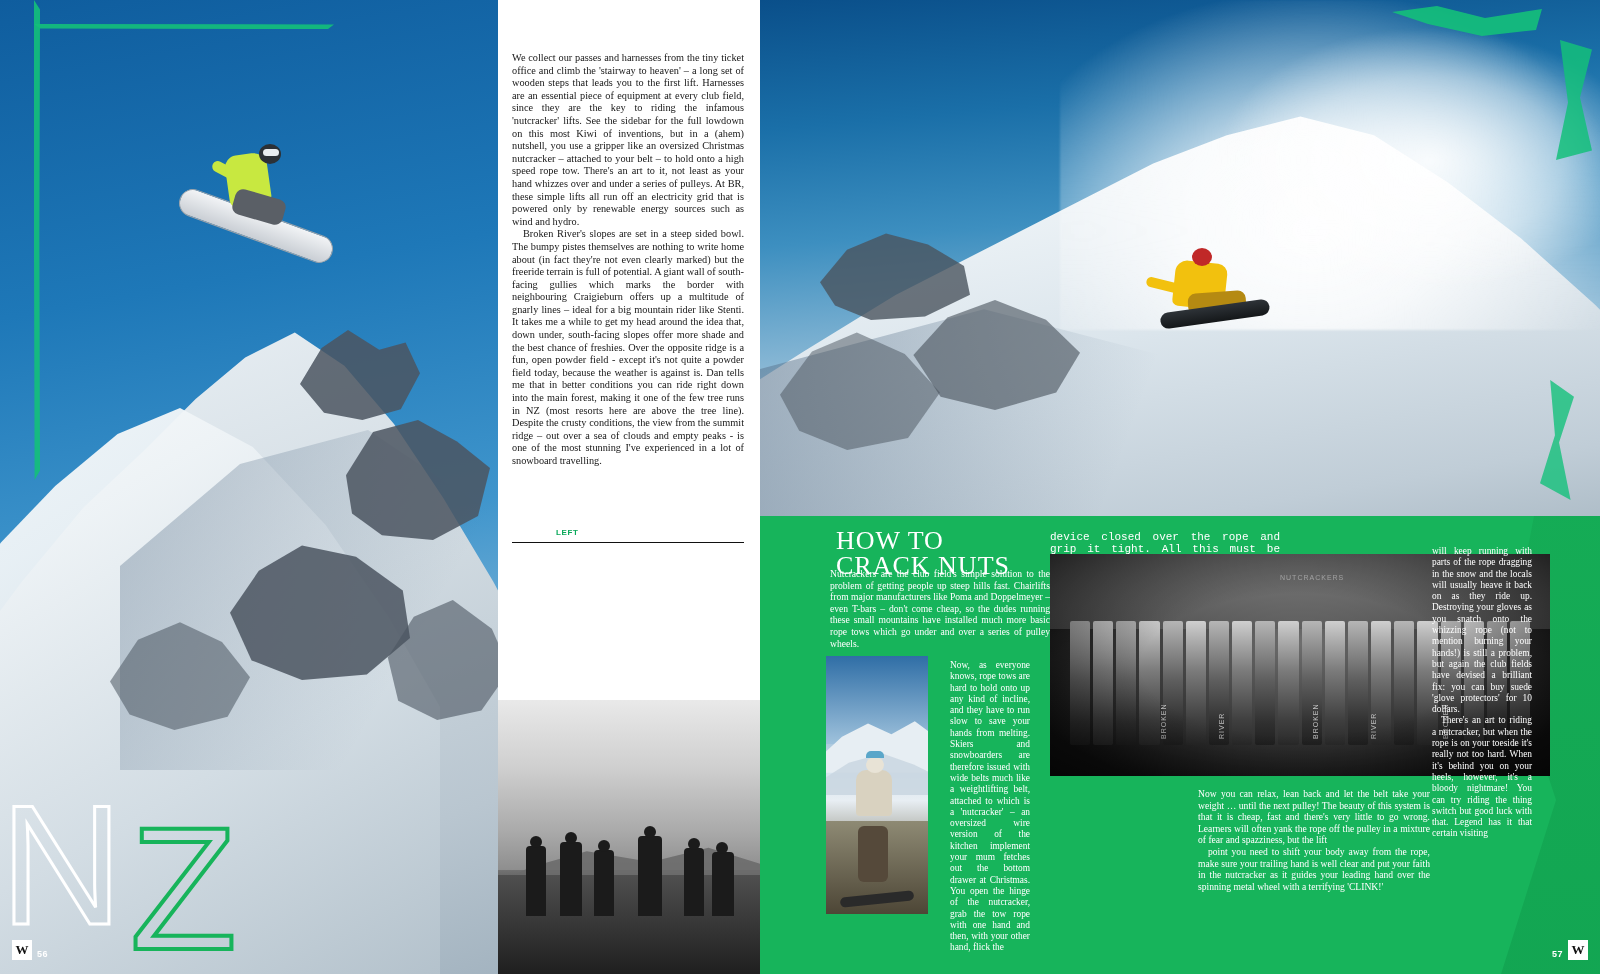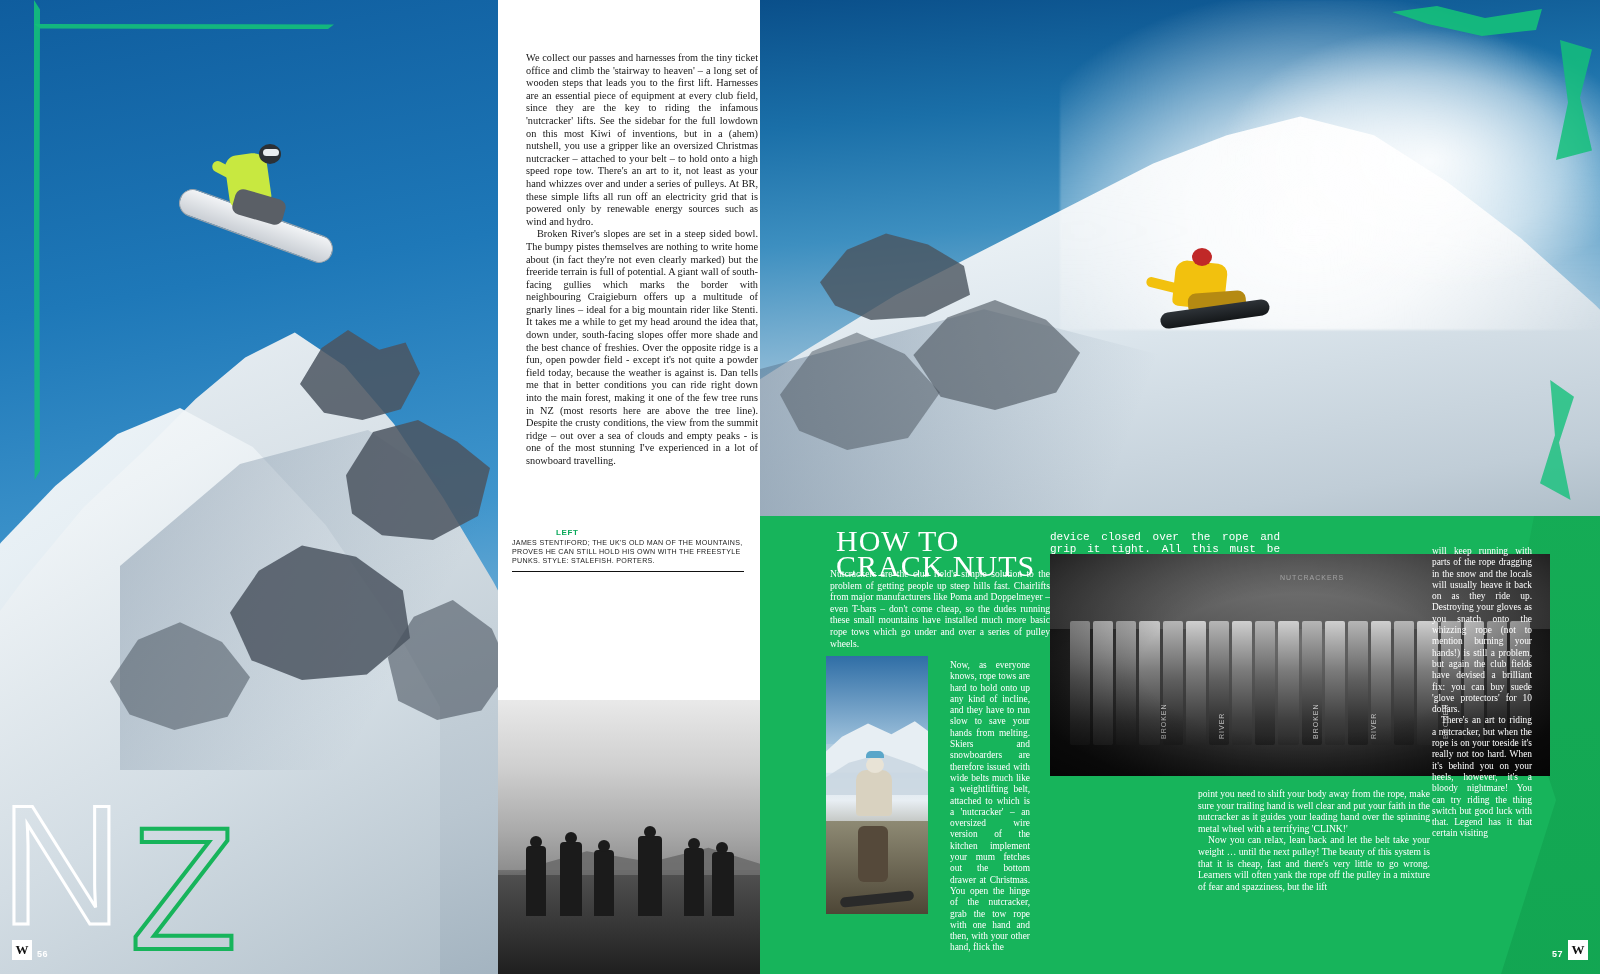--- a/index.html
+++ b/index.html
@@ -150,21 +150,21 @@
     color: #fff; font-size: 9px; letter-spacing: .5px; padding-bottom: 1px; font-weight: bold;
   }
 
   
   .mid-col {
     position: absolute; left: 498px; top: 0;
     width: 262px; height: 974px;
     background: #fff;
   }
   .body-copy {
-    position: absolute; left: 28px; top: 52px;
+    position: absolute; left: 14px; top: 52px;
     width: 232px;
     font-family: "Liberation Serif", serif;
     font-size: 10.3px;
     line-height: 12.6px;
     color: #161616;
     text-align: justify;
   }
   .body-copy p { margin: 0; text-indent: 11px; }
   .body-copy p:first-child { text-indent: 0; }
 
@@ -317,21 +317,21 @@
     position: absolute; right: 0; top: 0; width: 110px; height: 458px;
     background: linear-gradient(180deg, #13a551, #0f9a4b);
     opacity: .55;
     clip-path: polygon(40% 0%, 100% 0%, 100% 100%, 10% 100%, 60% 62%, 16% 30%);
   }
 
   .how-to {
     position: absolute; left: 76px; top: 12px;
     color: #fff;
     font-family: "Liberation Serif", serif;
-    font-size: 30px;
+    font-size: 26px;
     line-height: 25px;
     letter-spacing: 1px;
   }
   .how-to .l2 { display: block; }
 
   .gp-col {
     position: absolute;
     color: #fff;
     font-family: "Liberation Serif", serif;
     font-size: 9.6px;
@@ -495,21 +495,20 @@
   </div>
 
   <div class="mid-col">
     <div class="body-copy">
       <p>We collect our passes and harnesses from the tiny ticket office and climb the 'stairway to heaven' – a long set of wooden steps that leads you to the first lift. Harnesses are an essential piece of equipment at every club field, since they are the key to riding the infamous 'nutcracker' lifts. See the sidebar for the full lowdown on this most Kiwi of inventions, but in a (ahem) nutshell, you use a gripper like an oversized Christmas nutcracker – attached to your belt – to hold onto a high speed rope tow. There's an art to it, not least as your hand whizzes over and under a series of pulleys. At BR, these simple lifts all run off an electricity grid that is powered only by renewable energy sources such as wind and hydro.</p>
       <p>Broken River's slopes are set in a steep sided bowl. The bumpy pistes themselves are nothing to write home about (in fact they're not even clearly marked) but the freeride terrain is full of potential. A giant wall of south-facing gullies which marks the border with neighbouring Craigieburn offers up a multitude of gnarly lines – ideal for a big mountain rider like Stenti. It takes me a while to get my head around the idea that, down under, south-facing slopes offer more shade and the best chance of freshies. Over the opposite ridge is a fun, open powder field - except it's not quite a powder field today, because the weather is against is. Dan tells me that in better conditions you can ride right down into the main forest, making it one of the few tree runs in NZ (most resorts here are above the tree line). Despite the crusty conditions, the view from the summit ridge – out over a sea of clouds and empty peaks - is one of the most stunning I've experienced in a lot of snowboard travelling.</p>
     </div>
 
     <div class="caption-block cap-left">
       <div class="cap-label">LEFT</div>
-      <div class="cap-text">JAMES STENTIFORD; THE UK'S OLD MAN OF THE MOUNTAINS, PROVES HE CAN STILL HOLD HIS OWN WITH THE FREESTYLE PUNKS. STYLE: STALEFISH. PORTERS.</div>
       <div class="cap-rule"></div>
     </div>
 
 
     <div class="bw-photo">
       <div class="bw-sky"></div>
       <div class="bw-hill"></div>
       <div class="bw-ground"></div>
       <div class="bw-fig bf1"></div>
       <div class="bw-fig bf2"></div>
@@ -614,22 +613,22 @@
       <div class="nut-top-text">NUTCRACKERS</div>
       <div class="nut-vignette"></div>
     </div>
 
     <div class="gp-right">
       <p>will keep running with parts of the rope dragging in the snow and the locals will usually heave it back on as they ride up. Destroying your gloves as you snatch onto the whizzing rope (not to mention burning your hands!) is still a problem, but again the club fields have devised a brilliant fix: you can buy suede 'glove protectors' for 10 dollars.</p>
       <p>There's an art to riding a nutcracker, but when the rope is on your toeside it's really not too hard. When it's behind you on your heels, however, it's a bloody nightmare! You can try riding the thing switch but good luck with that. Legend has it that certain visiting</p>
     </div>
 
     <div class="gp-col gp-c2">
+      <p>Now you can relax, lean back and let the belt take your weight … until the next pulley! The beauty of this system is that it is cheap, fast and there's very little to go wrong. Learners will often yank the rope off the pulley in a mixture of fear and spazziness, but the lift</p>
       <p>point you need to shift your body away from the rope, make sure your trailing hand is well clear and put your faith in the nutcracker as it guides your leading hand over the spinning metal wheel with a terrifying 'CLINK!'</p>
-      <p>Now you can relax, lean back and let the belt take your weight … until the next pulley! The beauty of this system is that it is cheap, fast and there's very little to go wrong. Learners will often yank the rope off the pulley in a mixture of fear and spazziness, but the lift</p>
     </div>
 
   </div>
 
   <div class="corner-logo-right">
     <div class="logo-mark">W</div>
     <div class="folio">57</div>
   </div>
 
 </div>

